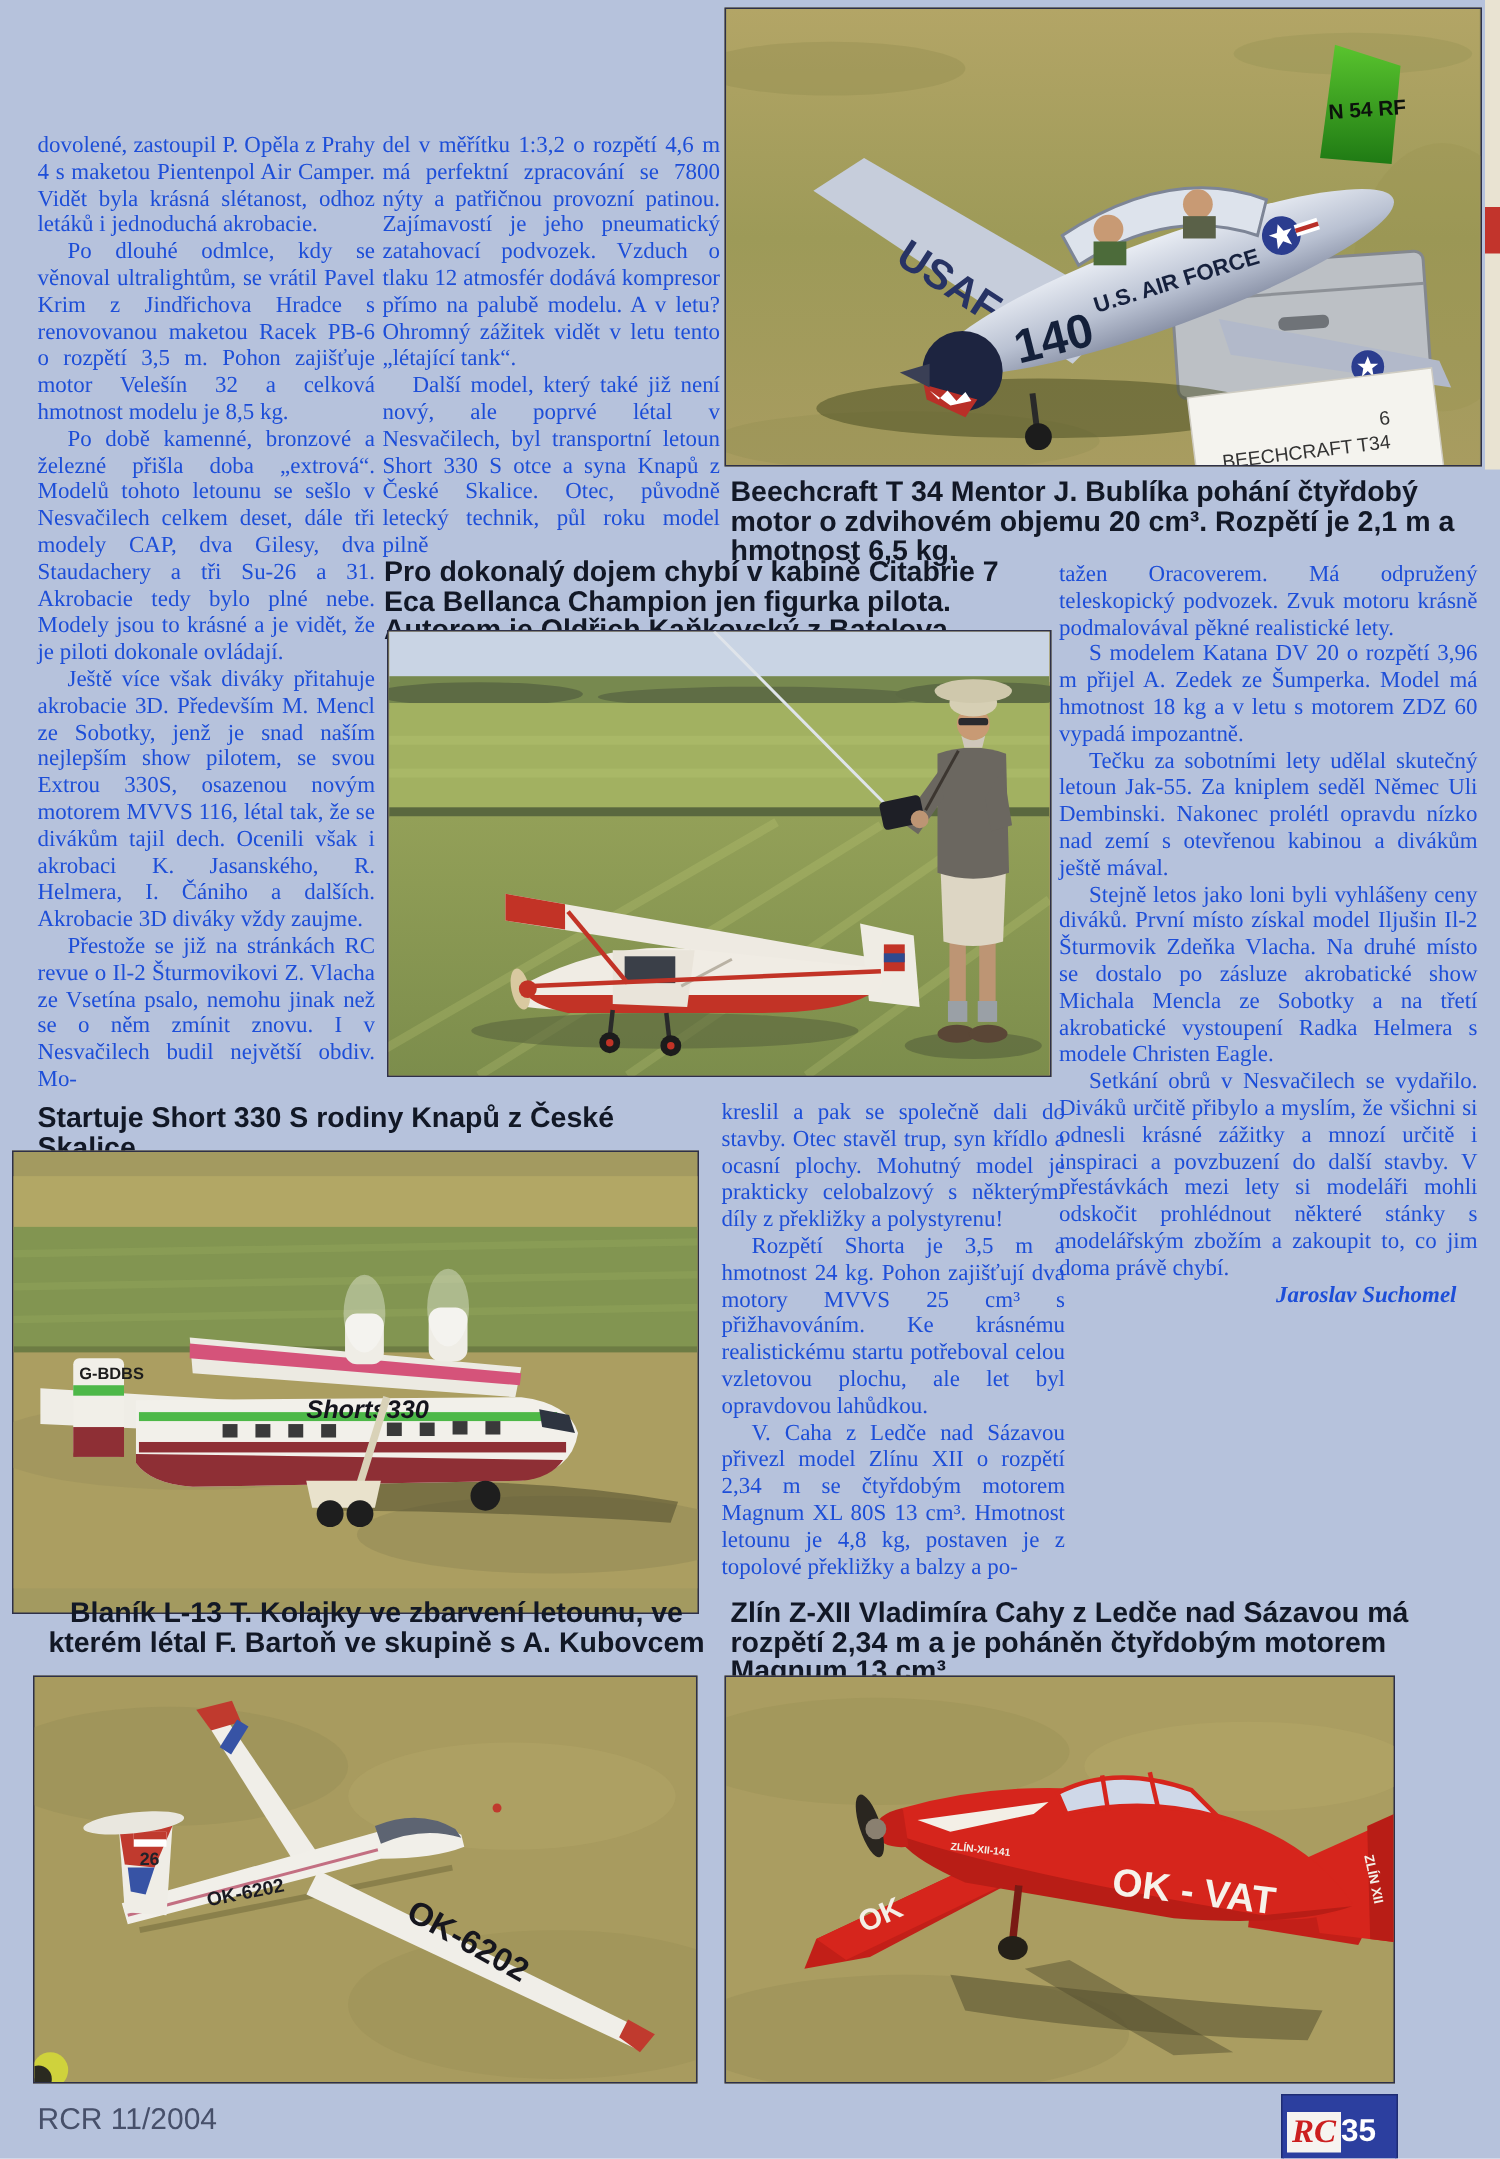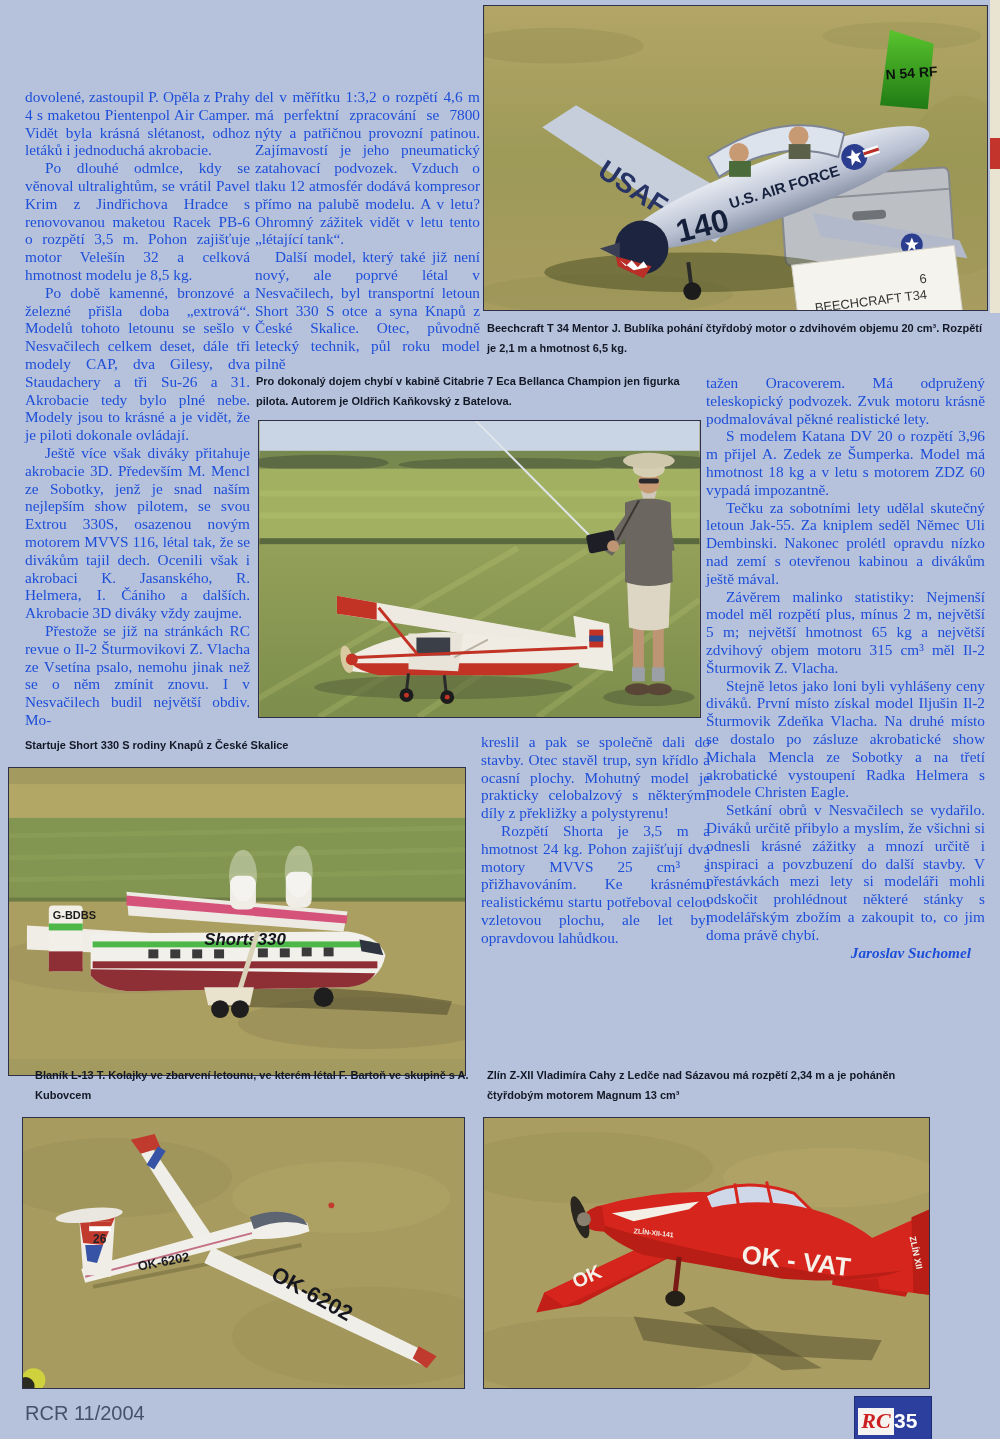--- a/index.html
+++ b/index.html
@@ -3,21 +3,21 @@
 <meta charset="utf-8">
 <style>
   html,body{margin:0;padding:0;}
   .page{position:relative;width:1000px;height:1439px;background:#b6c2dc;overflow:hidden;
         font-family:"Liberation Serif",serif;}
   .col{position:absolute;text-align:justify;font-size:15.3px;line-height:17.8px;color:#1d4ed8;}
   .col p{margin:0;}
   .col p.ind{text-indent:20px;}
   .byline{font-weight:bold;font-style:italic;text-align:right;padding-right:14px;margin-top:2px;}
   .cap{position:absolute;font-family:"Liberation Sans",sans-serif;font-weight:bold;
-       font-size:11px;line-height:19.5px;color:#121826;}
+       font-size:19px;line-height:19.5px;color:#121826;}
   .photo{position:absolute;border:1px solid #2e3048;box-sizing:border-box;background:#a39a60;}
   .photo svg{display:block;width:100%;height:100%;}
   .edge-strip{position:absolute;left:990px;top:0;width:10px;height:313px;background:#e9e3d2;}
   .edge-mark{position:absolute;left:990px;top:138px;width:10px;height:31px;background:#c2342c;}
   .footer-rcr{position:absolute;left:25px;top:1402px;font-family:"Liberation Sans",sans-serif;
        font-size:20px;color:#47506a;}
   .rc-logo{position:absolute;left:855px;top:1397px;width:76px;height:48px;background:#2c3f9f;
        display:flex;align-items:center;box-shadow:0 0 0 1px #1e2c73;}
   .rc-logo .rc-box{background:#f6f4f0;width:36px;height:27px;margin-left:3px;display:flex;
        align-items:center;justify-content:center;font-family:"Liberation Serif",serif;
@@ -199,21 +199,20 @@
         <circle cx="148" cy="276" r="2.5" fill="#c23326"></circle>
           <circle cx="189" cy="278" r="2.5" fill="#c23326"></circle>
       </g>
     </svg>
   </div>
 
   <div class="col" style="left:706px;top:374px;width:279px;">
     <p>tažen Oracoverem. Má odpružený teleskopický podvozek. Zvuk motoru krásně podmalovával pěkné realistické lety.</p>
     <p class="ind">S modelem Katana DV 20 o rozpětí 3,96 m přijel A. Zedek ze Šumperka. Model má hmotnost 18 kg a v letu s motorem ZDZ 60 vypadá impozantně.</p>
     <p class="ind">Tečku za sobotními lety udělal skutečný letoun Jak-55. Za kniplem seděl Němec Uli Dembinski. Nakonec prolétl opravdu nízko nad zemí s otevřenou kabinou a divákům ještě mával.</p>
-    <p class="ind">Závěrem malinko statistiky: Nejmenší model měl rozpětí plus, mínus 2 m, největší 5 m; největší hmotnost 65 kg a největší zdvihový objem motoru 315 cm³ měl Il-2 Šturmovik Z. Vlacha.</p>
     <p class="ind">Stejně letos jako loni byli vyhlášeny ceny diváků. První místo získal model Iljušin Il-2 Šturmovik Zdeňka Vlacha. Na druhé místo se dostalo po zásluze akrobatické show Michala Mencla ze Sobotky a na třetí akrobatické vystoupení Radka Helmera s modele Christen Eagle.</p>
     <p class="ind">Setkání obrů v Nesvačilech se vydařilo. Diváků určitě přibylo a myslím, že všichni si odnesli krásné zážitky a mnozí určitě i inspiraci a povzbuzení do další stavby. V přestávkách mezi lety si modeláři mohli odskočit prohlédnout některé stánky s modelářským zbožím a zakoupit to, co jim doma právě chybí.</p>
     <p class="byline">Jaroslav Suchomel</p>
   </div>
 
   <div class="cap" style="left:25px;top:736px;width:450px;">Startuje Short 330 S rodiny Knapů z České Skalice</div>
 
   <div class="photo" style="left:8px;top:767px;width:458px;height:309px;">
     <svg viewBox="0 0 458 276">
       <rect width="458" height="276" fill="#ab9e61"></rect>
@@ -268,23 +267,24 @@
         <circle cx="212" cy="226" r="9" fill="#1e1e1e"></circle>
           <circle cx="232" cy="226" r="9" fill="#1e1e1e"></circle>
         <circle cx="316" cy="214" r="10" fill="#1e1e1e"></circle>
       </g>
     </svg>
   </div>
 
   <div class="col" style="left:481px;top:733px;width:229px;">
     <p>kreslil a pak se společně dali do stavby. Otec stavěl trup, syn křídlo a ocasní plochy. Mohutný model je prakticky celobalzový s některými díly z překližky a polystyrenu!</p>
     <p class="ind">Rozpětí Shorta je 3,5 m a hmotnost 24 kg. Pohon zajišťují dva motory MVVS 25 cm³ s přižhavováním. Ke krásnému realistickému startu potřeboval celou vzletovou plochu, ale let byl opravdovou lahůdkou.</p>
-  </div>
-
-  <div class="cap" style="left:35px;top:1066px;width:452px;">Blaník L-13 T. Kolajky ve zbarvení letounu, ve kterém létal F. Bartoň ve skupině s A. Kubovcem</div>
+    <p class="ind">V. Caha z Ledče nad Sázavou přivezl model Zlínu XII o rozpětí 2,34 m se čtyřdobým motorem Magnum XL 80S 13 cm³. Hmotnost letounu je 4,8 kg, postaven je z topolové překližky a balzy a po-</p>
+  </div>
+
+  <div class="cap" style="left:25px;top:1066px;width:452px;text-align:center;">Blaník L-13 T. Kolajky ve zbarvení letounu, ve kterém létal F. Bartoň ve skupině s A. Kubovcem</div>
   <div class="cap" style="left:487px;top:1066px;width:460px;">Zlín Z-XII Vladimíra Cahy z Ledče nad Sázavou má rozpětí 2,34 m a je poháněn čtyřdobým motorem Magnum 13 cm³</div>
 
   <div class="photo" style="left:22px;top:1117px;width:443px;height:272px;">
     <svg viewBox="0 0 443 272">
       <rect width="443" height="272" fill="#a89b5f"></rect>
       <ellipse cx="90" cy="60" rx="120" ry="40" fill="#9b9158" opacity="0.6"></ellipse>
       <ellipse cx="350" cy="220" rx="140" ry="50" fill="#9d9258" opacity="0.55"></ellipse>
       <ellipse cx="320" cy="80" rx="110" ry="36" fill="#b1a466" opacity="0.6"></ellipse>
       <circle cx="310" cy="88" r="3" fill="#c03a2e"></circle>
       <g>

